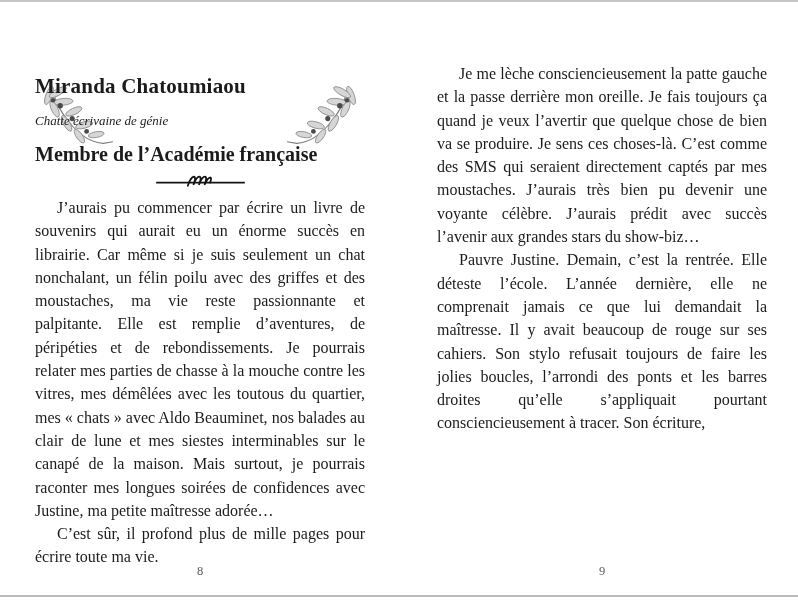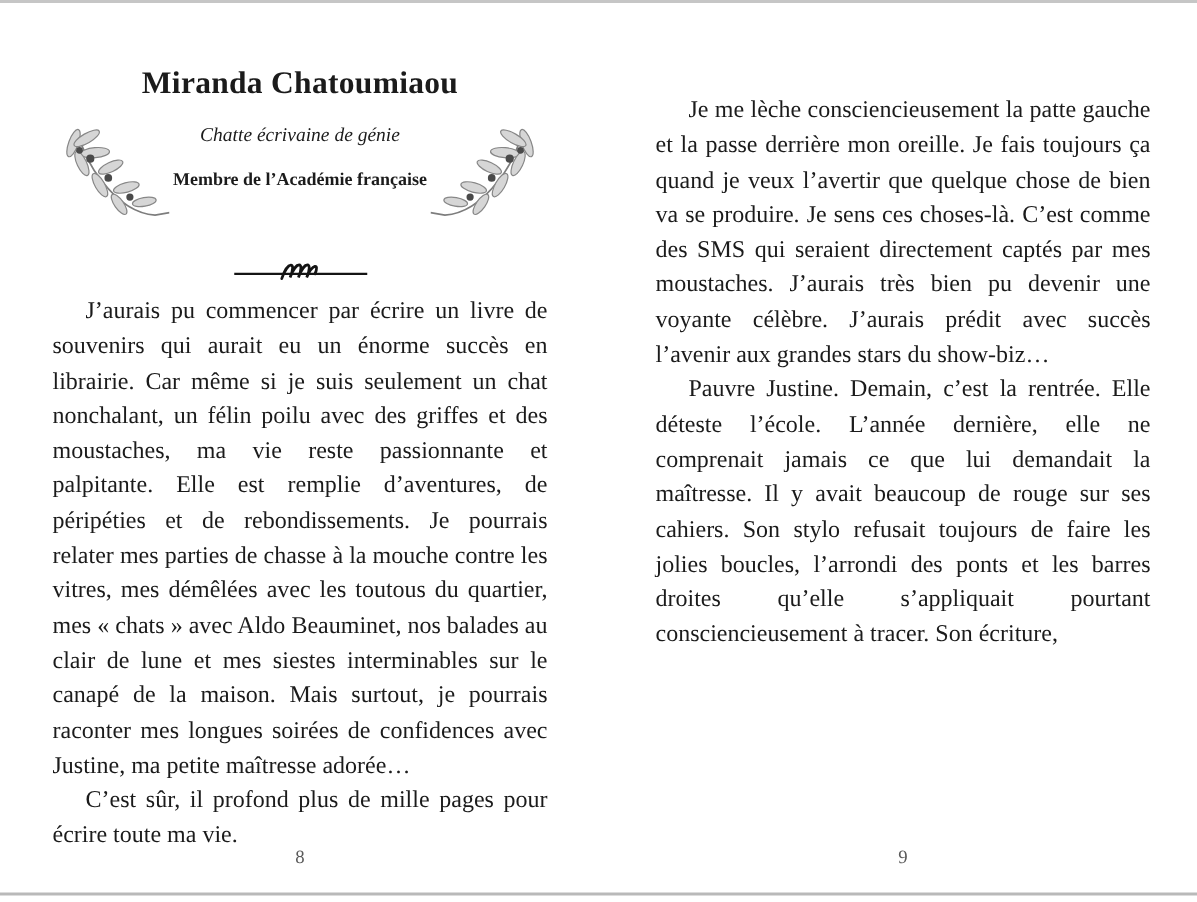--- a/index.html
+++ b/index.html
@@ -19,37 +19,36 @@
   .edge-bottom { top: 595px; background: #b9b9b9; }
 
   .page {
     position: absolute; top: 0; width: 330px; height: 601px;
   }
   .page-left { left: 35px; }
   .page-right { left: 437px; }
 
   .chapter-header {
     position: relative;
-    padding-top: 43px;
-    text-align: center;
+    padding-top: 74px;
   }
   .chapter-title {
     font-size: 21px;
     font-weight: bold;
     letter-spacing: 0.2px;
     margin: 0;
   }
   .chapter-subtitle {
     font-style: italic;
     font-size: 13px;
     margin: 14px 0 0 0;
   }
   .chapter-affiliation {
     font-weight: bold;
-    font-size: 12px;
+    font-size: 20px;
     margin: 14px 0 0 0;
   }
   .branch {
     position: absolute;
     width: 80px; height: 74px;
     top: 84px;
   }
   .branch-left { left: -2px; }
   .branch-right { right: -2px; transform: scaleX(-1); }
 

